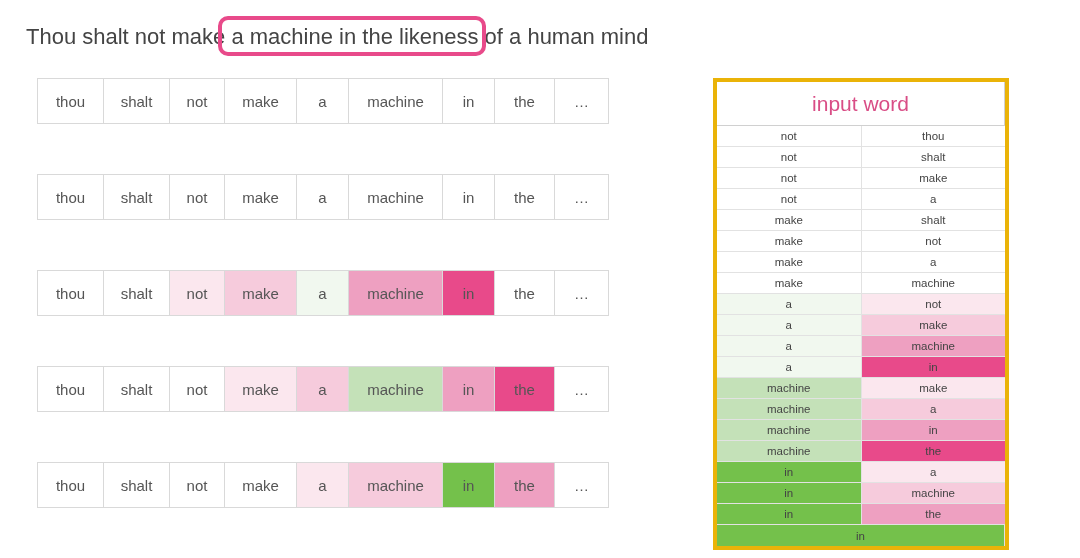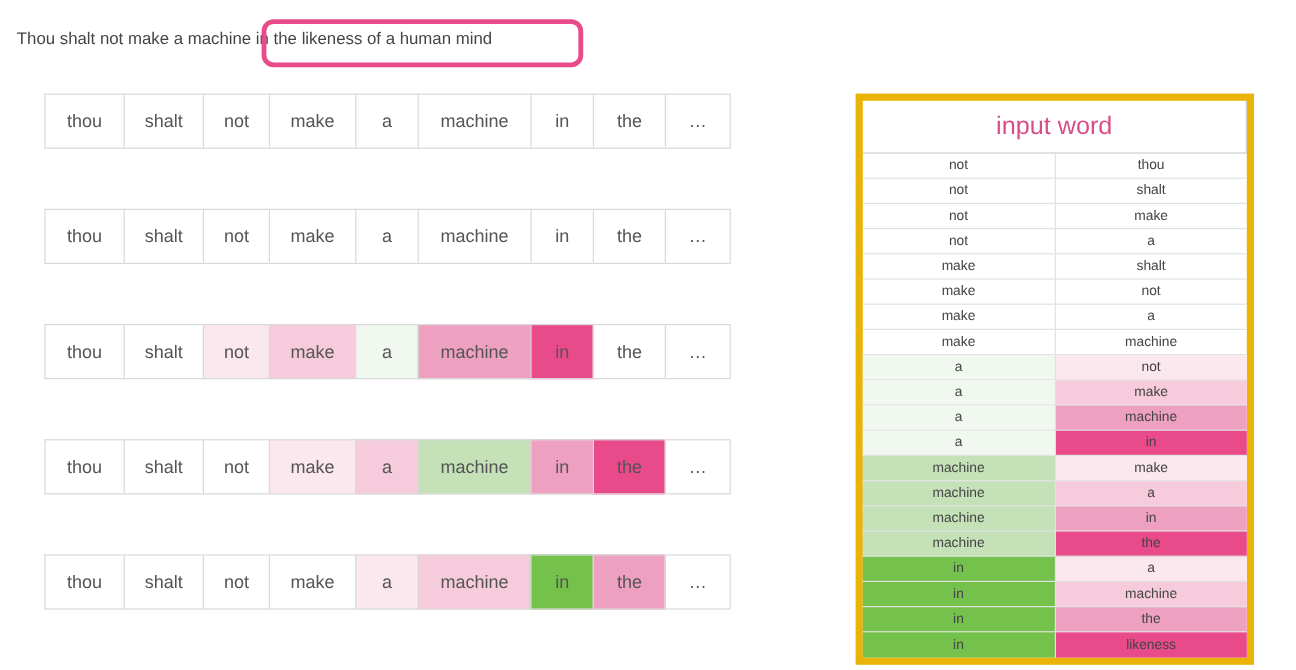--- a/index.html
+++ b/index.html
@@ -11,22 +11,22 @@
     font-weight: 300;
     color: #333;
     width: 1080px;
     height: 558px;
     overflow: hidden;
     position: relative;
   }
   .sentence {
     position: absolute;
     top: 24px;
-    left: 14px;
-    font-size: 14px;
+    left: 26px;
+    font-size: 22px;
     color: #444;
   }
   .highlight-box {
     position: absolute;
     top: 16px;
     left: 218px;
     width: 268px;
     height: 40px;
     border: 4px solid #e84a8a;
     border-radius: 10px;
@@ -71,22 +71,22 @@
   .pink4 { background: #e84a8a; }
   .green0 { background: #f1f8ef; }
   .green2 { background: #c4e1b8; }
   .green4 { background: #74c14b; }
 
   
   .right-table {
     position: absolute;
     left: 713px;
     top: 78px;
-    width: 332px;
-    border: 6px solid #eab308;
+    width: 296px;
+    border: 4px solid #eab308;
   }
   .rt-header {
     display: flex;
     height: 44px;
   }
   .rt-header > div {
     flex: 1;
     display: flex;
     align-items: center;
     justify-content: center;
@@ -252,16 +252,15 @@
       <div class="rt-row">
         <div class="green4">in</div>
         <div class="pink2">machine</div>
       </div>
       <div class="rt-row">
         <div class="green4">in</div>
         <div class="pink3">the</div>
       </div>
       <div class="rt-row">
         <div class="green4">in</div>
-        <div class="pink4">likeness</div>
       </div>
     </div>
 </div>
 
 </body></html>

